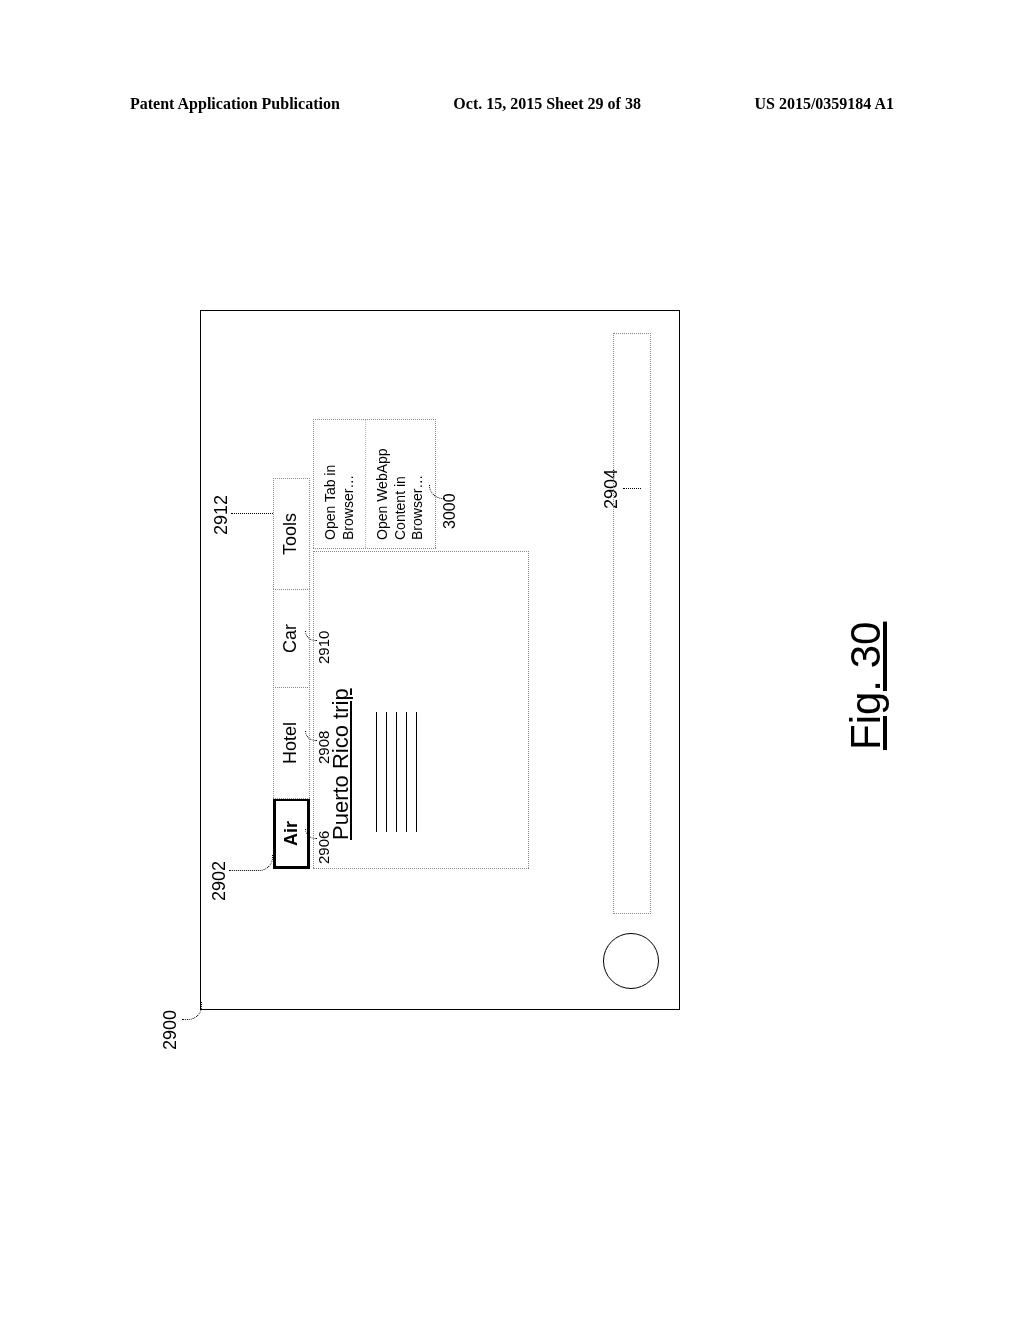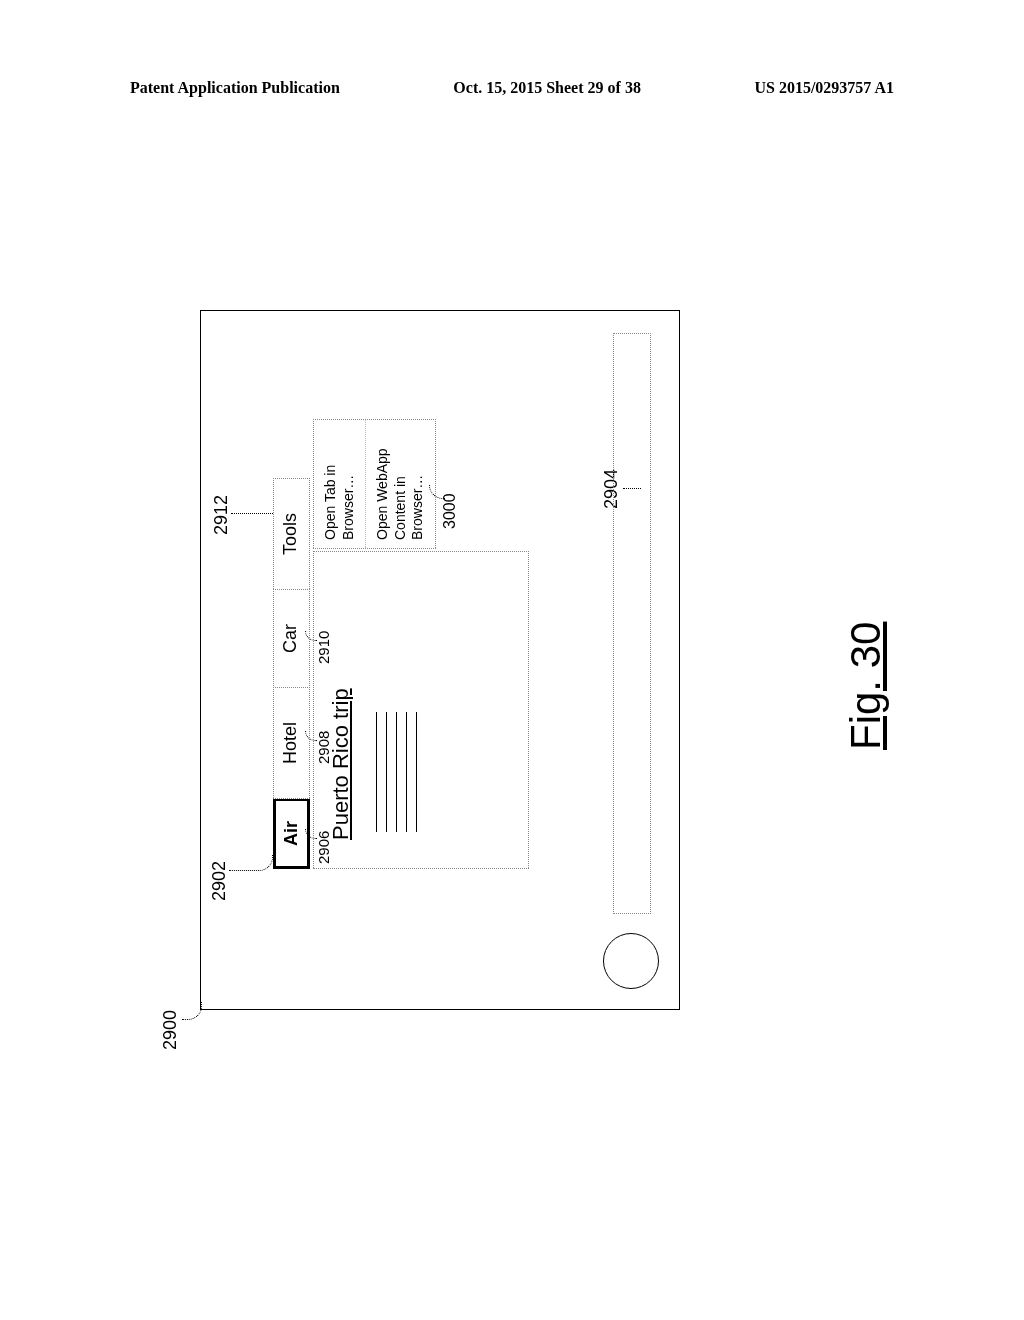--- a/index.html
+++ b/index.html
@@ -7,21 +7,21 @@
     margin: 0;
     padding: 0;
     width: 1024px;
     height: 1320px;
     background: #fff;
     font-family: "Times New Roman", Times, serif;
     position: relative;
   }
   .page-header {
     position: absolute;
-    top: 79px;
+    top: 95px;
     left: 130px;
     right: 130px;
     display: flex;
     justify-content: space-between;
     align-items: baseline;
     font-family: "Times New Roman", Times, serif;
     font-size: 16px;
     font-weight: bold;
   }
   .page-header .center { text-align: right; }
@@ -160,21 +160,21 @@
     border-bottom-left-radius: 14px;
     background: transparent;
   }
 </style>
 </head>
 <body>
 
 <div class="page-header">
   <div class="left">Patent Application Publication</div>
   <div class="center">Oct. 15, 2015  Sheet 29 of 38</div>
-  <div class="right">US 2015/0293757 A1</div>
+  <div class="right">US 2015/0359184 A1</div>
 </div>
 
 <div class="figure-stage">
   <div class="figure-inner">
 
     <div class="ref-label" style="left:0px; top:0px;">2900</div>
     <div class="dot-leader-arc" style="left:30px; top:22px; width:18px; height:20px;"></div>
 
     <div class="device-frame">
 

